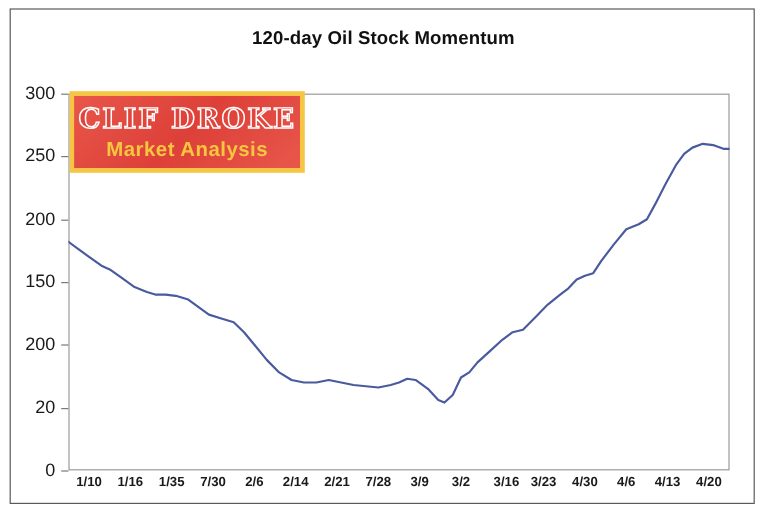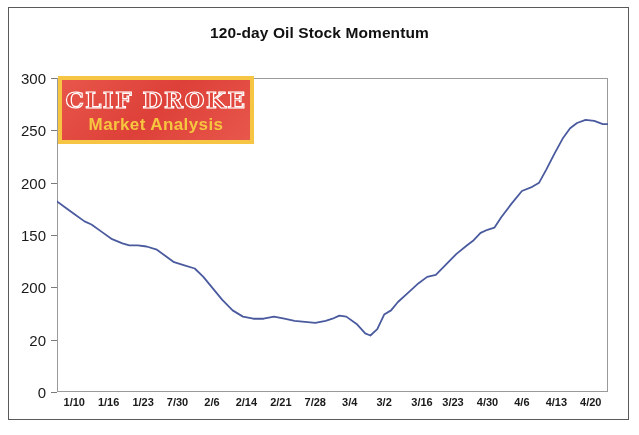--- a/index.html
+++ b/index.html
@@ -159,27 +159,27 @@
       <div class="ylabel" style="top: 235px; right: 593px; left: 0px; width: 46px;">150</div>
       <div class="ytick" style="top: 235px;"></div>
       <div class="ylabel" style="top: 182.667px; right: 593px; left: 0px; width: 46px;">200</div>
       <div class="ytick" style="top: 182.667px;"></div>
       <div class="ylabel" style="top: 130.333px; right: 593px; left: 0px; width: 46px;">250</div>
       <div class="ytick" style="top: 130.333px;"></div>
       <div class="ylabel" style="top: 78px; right: 593px; left: 0px; width: 46px;">300</div>
       <div class="ytick" style="top: 78px;"></div>
       <div class="xlabel" style="left: 74.2188px;">1/10</div>
       <div class="xlabel" style="left: 108.656px;">1/16</div>
-      <div class="xlabel" style="left: 143.094px;">1/23</div>
+      <div class="xlabel" style="left: 143.094px;">1/35</div>
       <div class="xlabel" style="left: 177.531px;">7/30</div>
       <div class="xlabel" style="left: 211.969px;">2/6</div>
       <div class="xlabel" style="left: 246.406px;">2/14</div>
       <div class="xlabel" style="left: 280.844px;">2/21</div>
       <div class="xlabel" style="left: 315.281px;">7/28</div>
-      <div class="xlabel" style="left: 349.719px;">3/4</div>
+      <div class="xlabel" style="left: 349.719px;">3/9</div>
       <div class="xlabel" style="left: 384.156px;">3/2</div>
       <div class="xlabel" style="left: 422px;">3/16</div>
       <div class="xlabel" style="left: 453.031px;">3/23</div>
       <div class="xlabel" style="left: 487.469px;">4/30</div>
       <div class="xlabel" style="left: 521.906px;">4/6</div>
       <div class="xlabel" style="left: 556.344px;">4/13</div>
       <div class="xlabel" style="left: 590.781px;">4/20</div>
     </div>
 
   <div class="logo">

